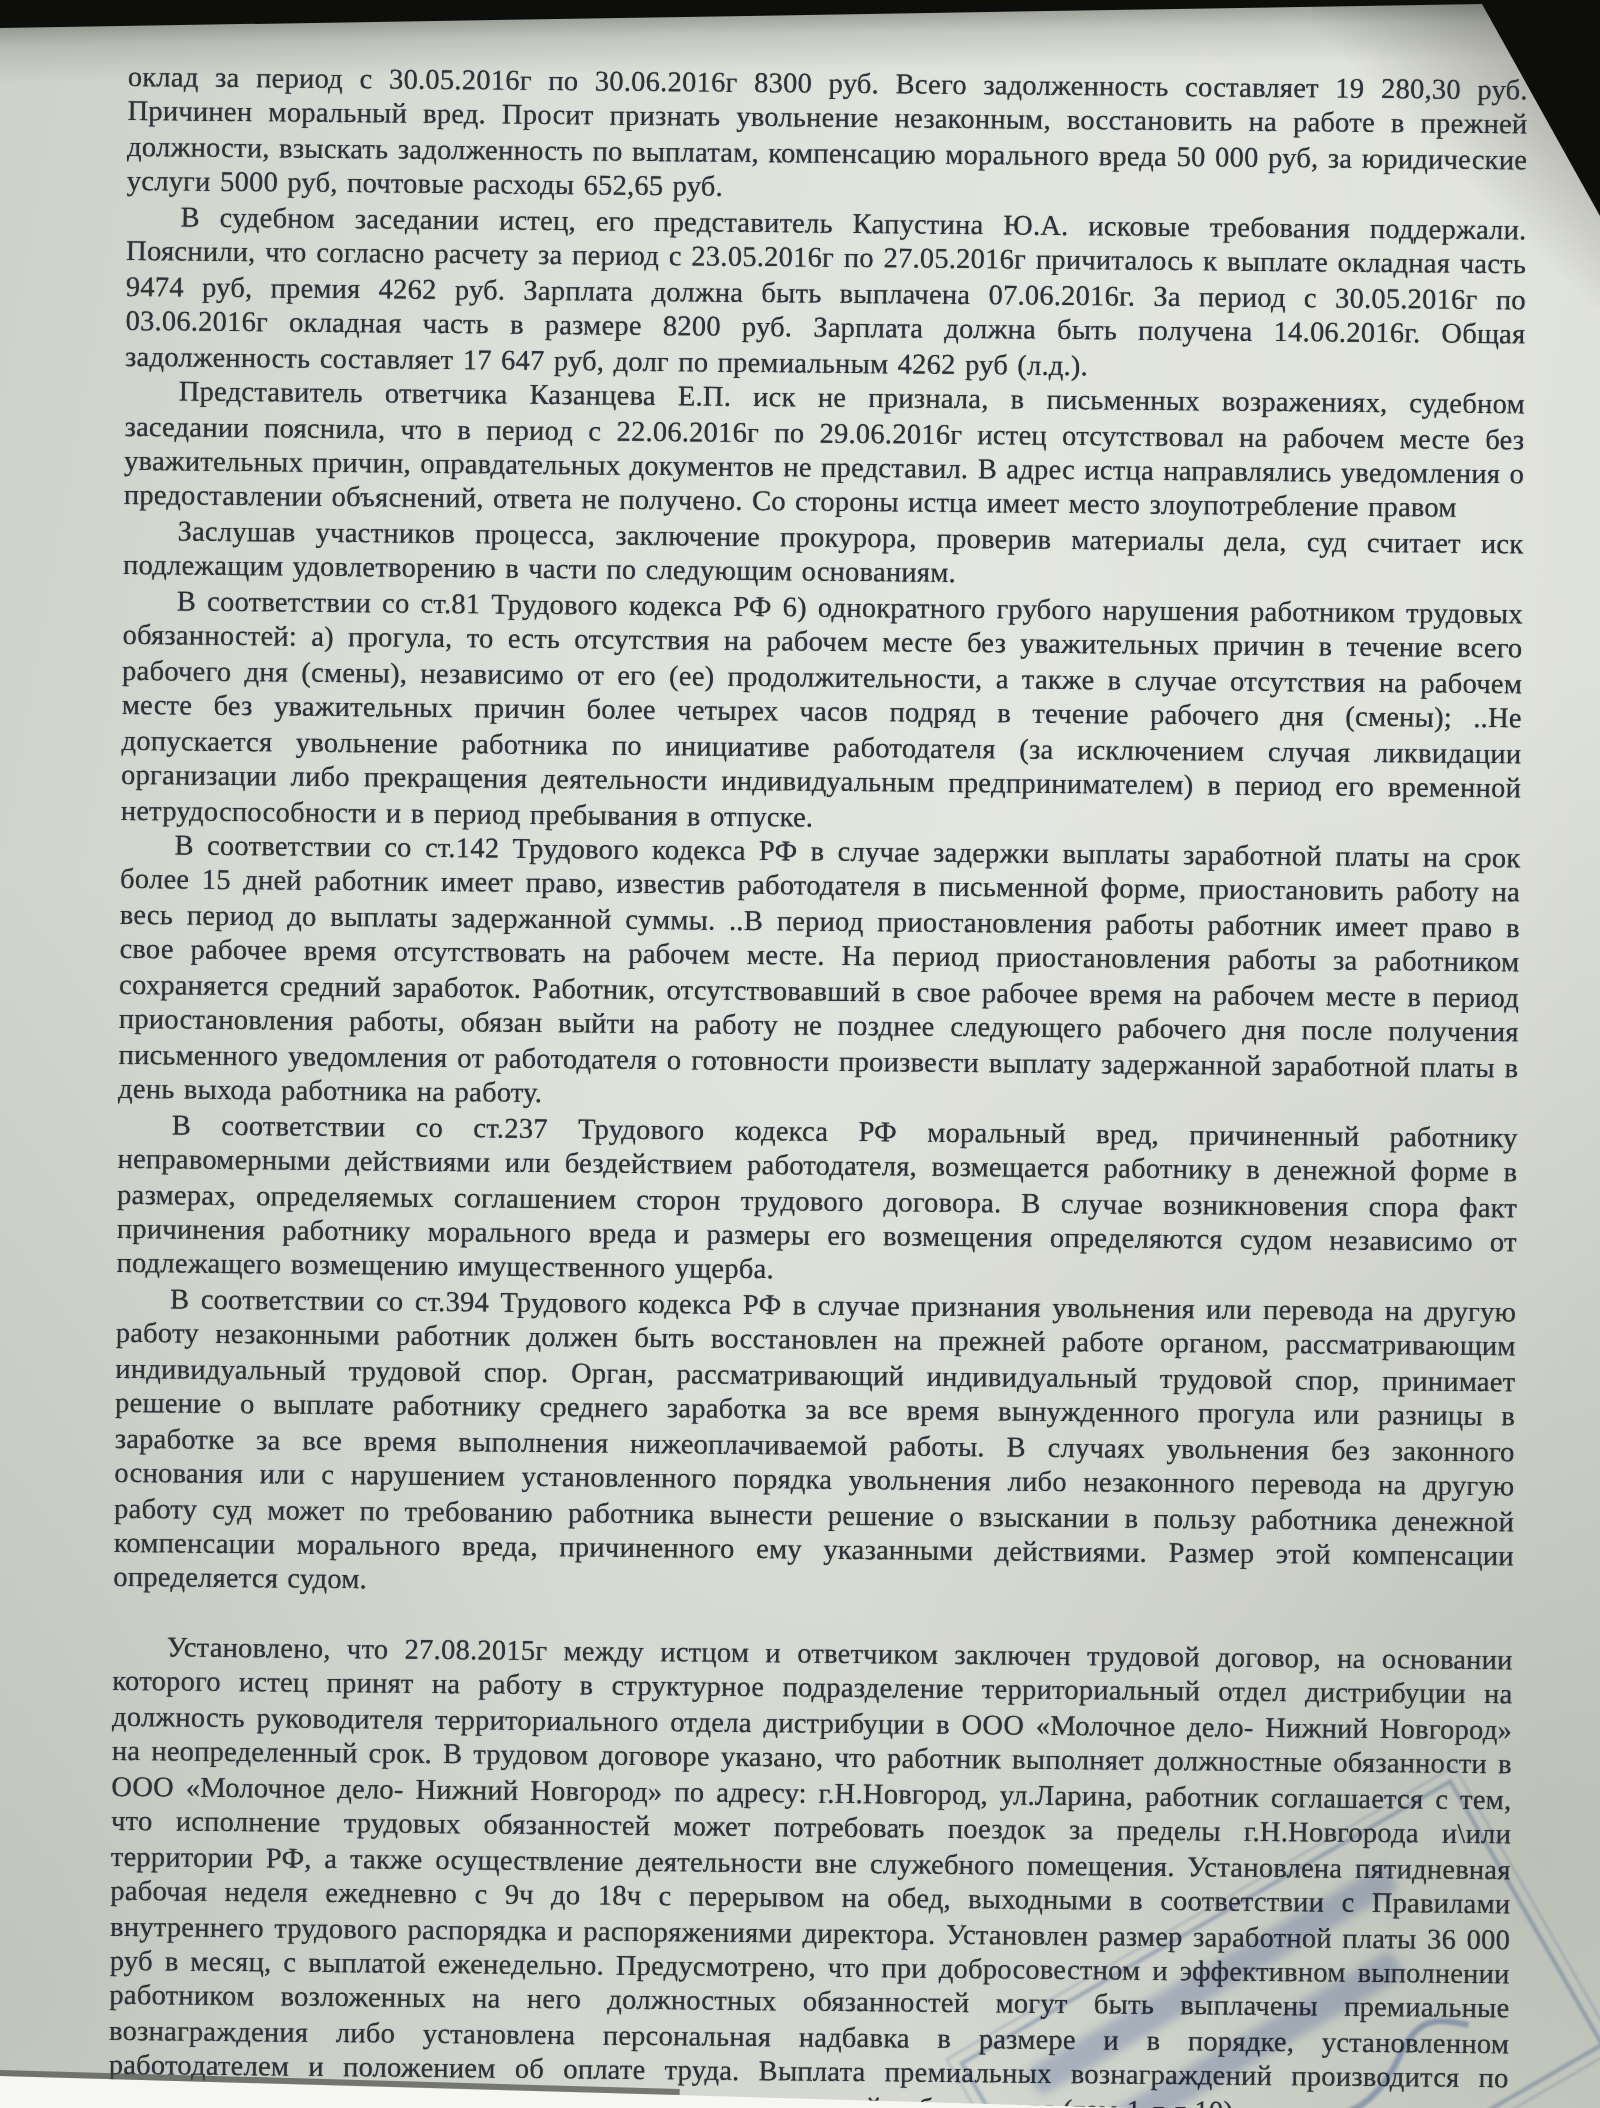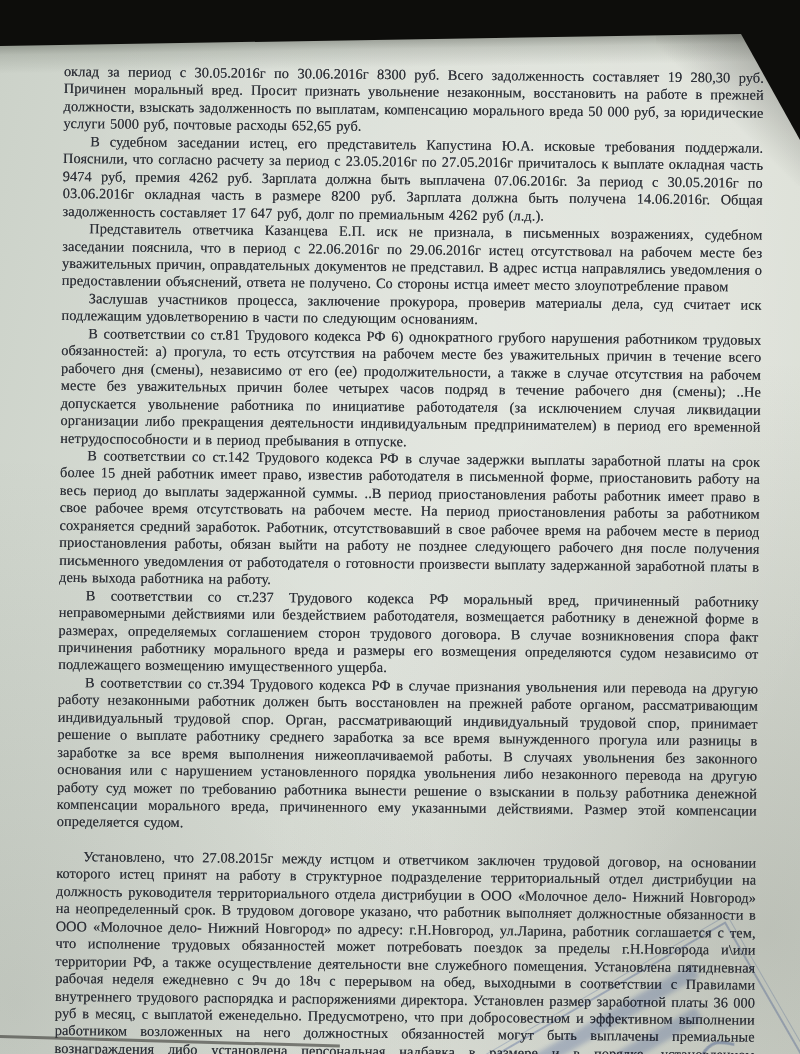--- a/index.html
+++ b/index.html
@@ -18,21 +18,20 @@
 
   
   .paper{
     position:absolute;inset:0;
     background:
       radial-gradient(ellipse at 58% 30%, rgba(255,255,255,0.20), rgba(255,255,255,0) 62%),
       radial-gradient(ellipse at 96% 88%, rgba(70,76,66,0.20), rgba(70,76,66,0) 45%),
       radial-gradient(ellipse at 2% 95%, rgba(70,76,66,0.14), rgba(70,76,66,0) 40%),
       linear-gradient(100deg,#ccd2c9 0%,#d7dcd4 28%,#dde1d9 55%,#e0e3db 78%,#d8dcd3 100%);
     clip-path:polygon(0 14px, 741px 2px, 800px 108px, 800px 1054px, 566px 1054px, 0 1038px);
-    margin-top:32px;
   }
 
   
   .fold-shadow{
     position:absolute;left:-12px;top:8px;width:830px;height:34px;
     background:linear-gradient(180deg, rgba(64,69,60,0.55) 0%, rgba(110,116,105,0.25) 45%, rgba(110,116,105,0) 100%);
     transform:rotate(-0.9deg);transform-origin:0 0;
   }
   
   .corner-shade{

